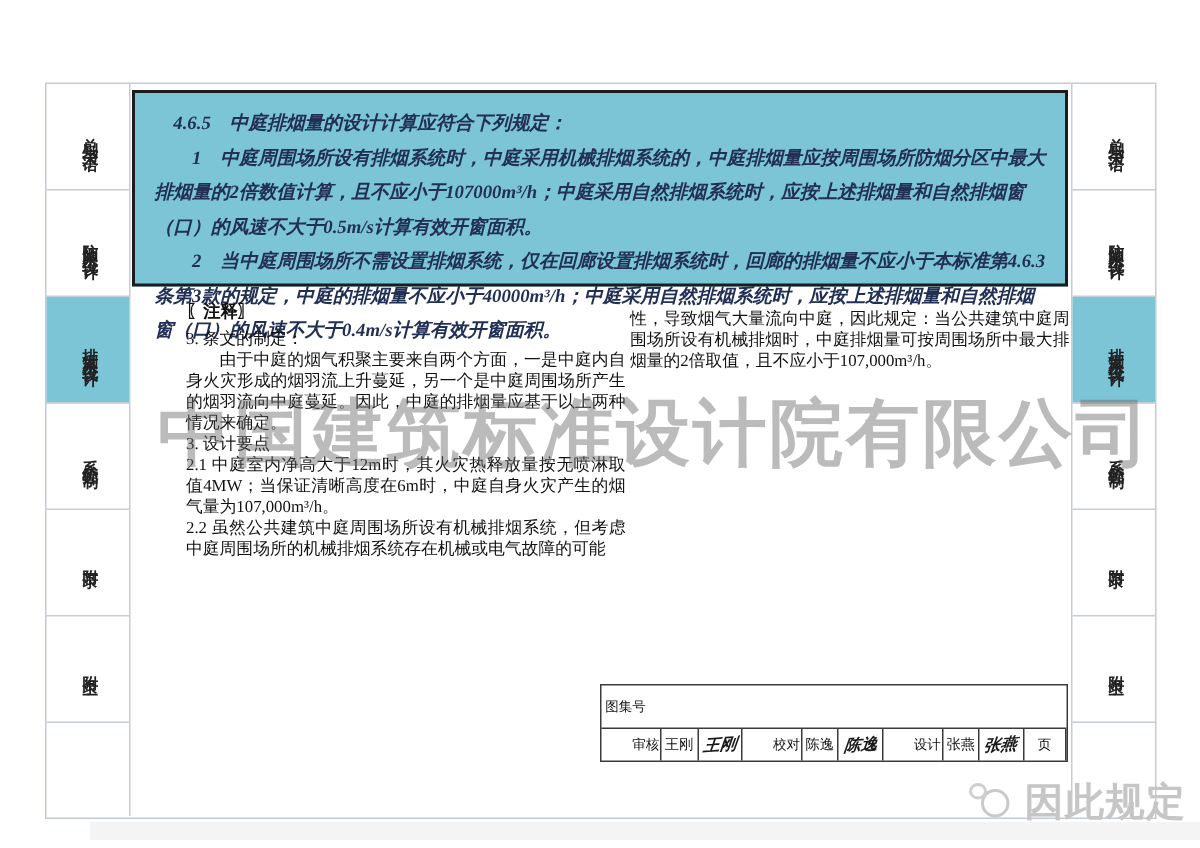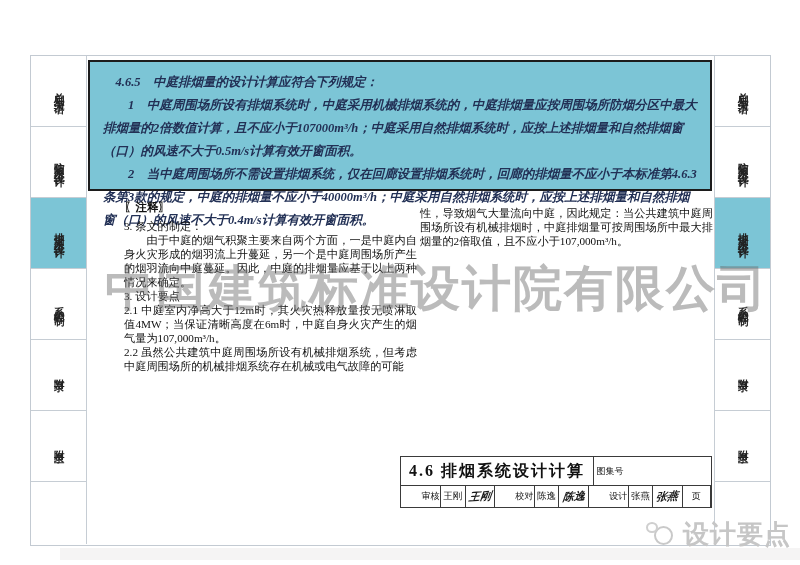--- a/index.html
+++ b/index.html
@@ -130,21 +130,20 @@
     <p>2.2 虽然公共建筑中庭周围场所设有机械排烟系统，但考虑中庭周围场所的机械排烟系统存在机械或电气故障的可能</p>
   </div>
   <div class="notes-col rightcol">
     <p>性，导致烟气大量流向中庭，因此规定：当公共建筑中庭周围场所设有机械排烟时，中庭排烟量可按周围场所中最大排烟量的2倍取值，且不应小于107,000m³/h。</p>
   </div>
 
   <div class="watermark">中国建筑标准设计院有限公司</div>
 
   <div class="title-block">
     <div class="tb-row r1">
-      <div class="tb-cell tb-title">4.6  排烟系统设计计算</div>
       <div class="tb-cell tb-lab tb-atlas-lab">图集号</div>
     </div>
     <div class="tb-row r2">
       <div class="tb-cell tb-lab c-lab">审核</div>
       <div class="tb-cell c-name">王刚</div>
       <div class="tb-cell c-sig">
           <span class="sig">王刚</span>
         </div>
       <div class="tb-cell tb-lab c-lab">校对</div>
       <div class="tb-cell c-name">陈逸</div>
@@ -159,18 +158,18 @@
       <div class="tb-cell tb-lab tb-page-lab">页</div>
       <div class="tb-cell tb-page-no">138</div>
     </div>
   </div>
 
   <div class="logo">
     <div class="logo-icon">
       <div class="big"></div>
         <div class="small"></div>
     </div>
-    <div class="logo-text">设计要点</div>
+    <div class="logo-text">因此规定</div>
   </div>
 
   <div class="scan-shadow"></div>
 
 </div>
 
 </body></html>

